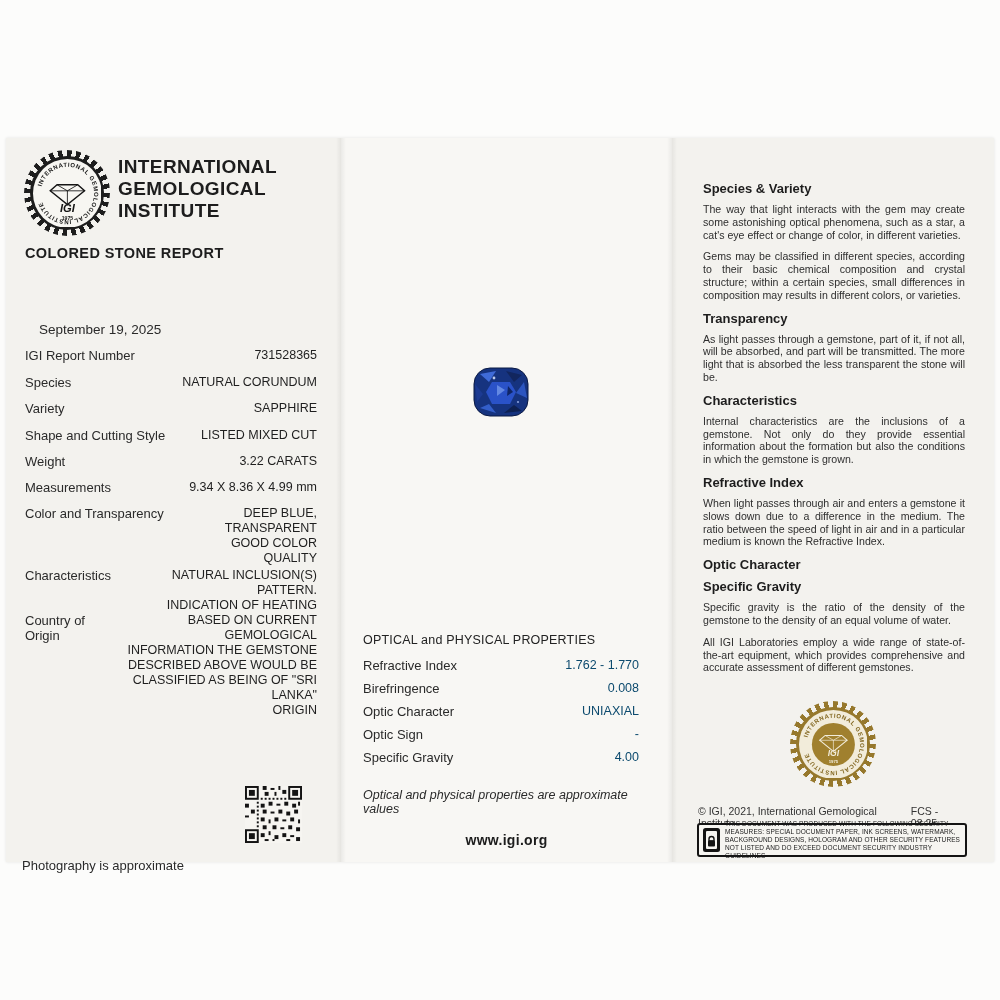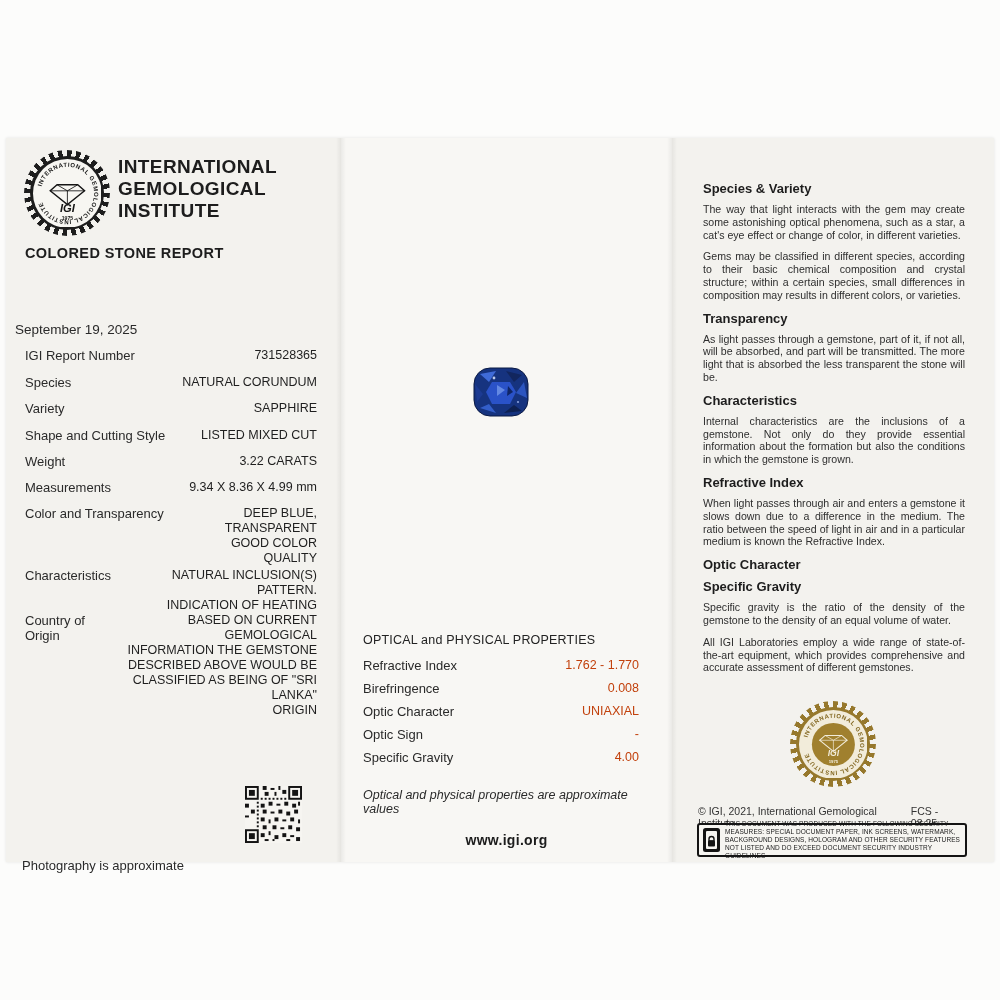--- a/index.html
+++ b/index.html
@@ -36,36 +36,36 @@
   
   .brand-title{
     position:absolute;left:118px;top:156px;
     font-size:19px;font-weight:700;letter-spacing:.4px;color:#1d1d1d;
     line-height:22px;
   }
   .report-type{
     position:absolute;left:25px;top:245px;
     font-size:14.5px;font-weight:700;letter-spacing:.4px;color:#1d1d1d;
   }
-  .report-date{position:absolute;left:15px;top:322px;font-size:13.5px;color:#2a2a2a;text-align:center;}
+  .report-date{position:absolute;left:39px;top:322px;font-size:13.5px;color:#2a2a2a;text-align:center;}
   .fields{position:absolute;left:25px;top:348px;width:292px;}
   .frow{display:flex;justify-content:space-between;align-items:flex-start;gap:20px;}
   .flabel{font-size:13px;line-height:15px;white-space:pre-line;color:#2a2a2a;}
   .fvalue{font-size:12.5px;line-height:15px;text-align:right;white-space:pre-line;color:#1f1f1f;flex:1;}
   .mb12{margin-bottom:12px}.mb11{margin-bottom:11px}.mb2{margin-bottom:2px}.mb0{margin-bottom:0}
   .qr{position:absolute;left:245px;top:786px;width:57px;height:57px;}
   .photo-note{position:absolute;left:22px;top:858px;font-size:13px;color:#2a2a2a;}
 
   
   .gem{position:absolute;left:472px;top:366px;width:58px;height:52px;}
   .props{position:absolute;left:363px;top:633px;width:276px;}
   .props-heading{font-size:12.5px;letter-spacing:.2px;color:#222;margin-bottom:11px;}
   .prow{display:flex;justify-content:space-between;margin-bottom:8px;}
   .plabel{font-size:13px;color:#2a2a2a;}
-  .pvalue{font-size:12.5px;color:#c2410c;text-align:right;}
+  .pvalue{font-size:12.5px;color:#0c4a6e;text-align:right;}
   .props-note{position:absolute;left:363px;top:788px;width:290px;
     font-size:12.5px;font-style:italic;color:#2a2a2a;}
   .website{position:absolute;left:341px;top:832px;width:331px;text-align:center;
     font-size:14px;font-weight:700;letter-spacing:.3px;color:#1c1c1c;}
 
   
   .info{position:absolute;left:703px;top:181px;width:262px;}
   .info h3{font-size:13px;font-weight:700;color:#1d1d1d;margin:0 0 7px 0;}
   .info p{font-size:10.6px;line-height:12.8px;color:#2e2e2e;margin:0 0 9px 0;text-align:justify;}
   .info section{margin-bottom:7px;}

